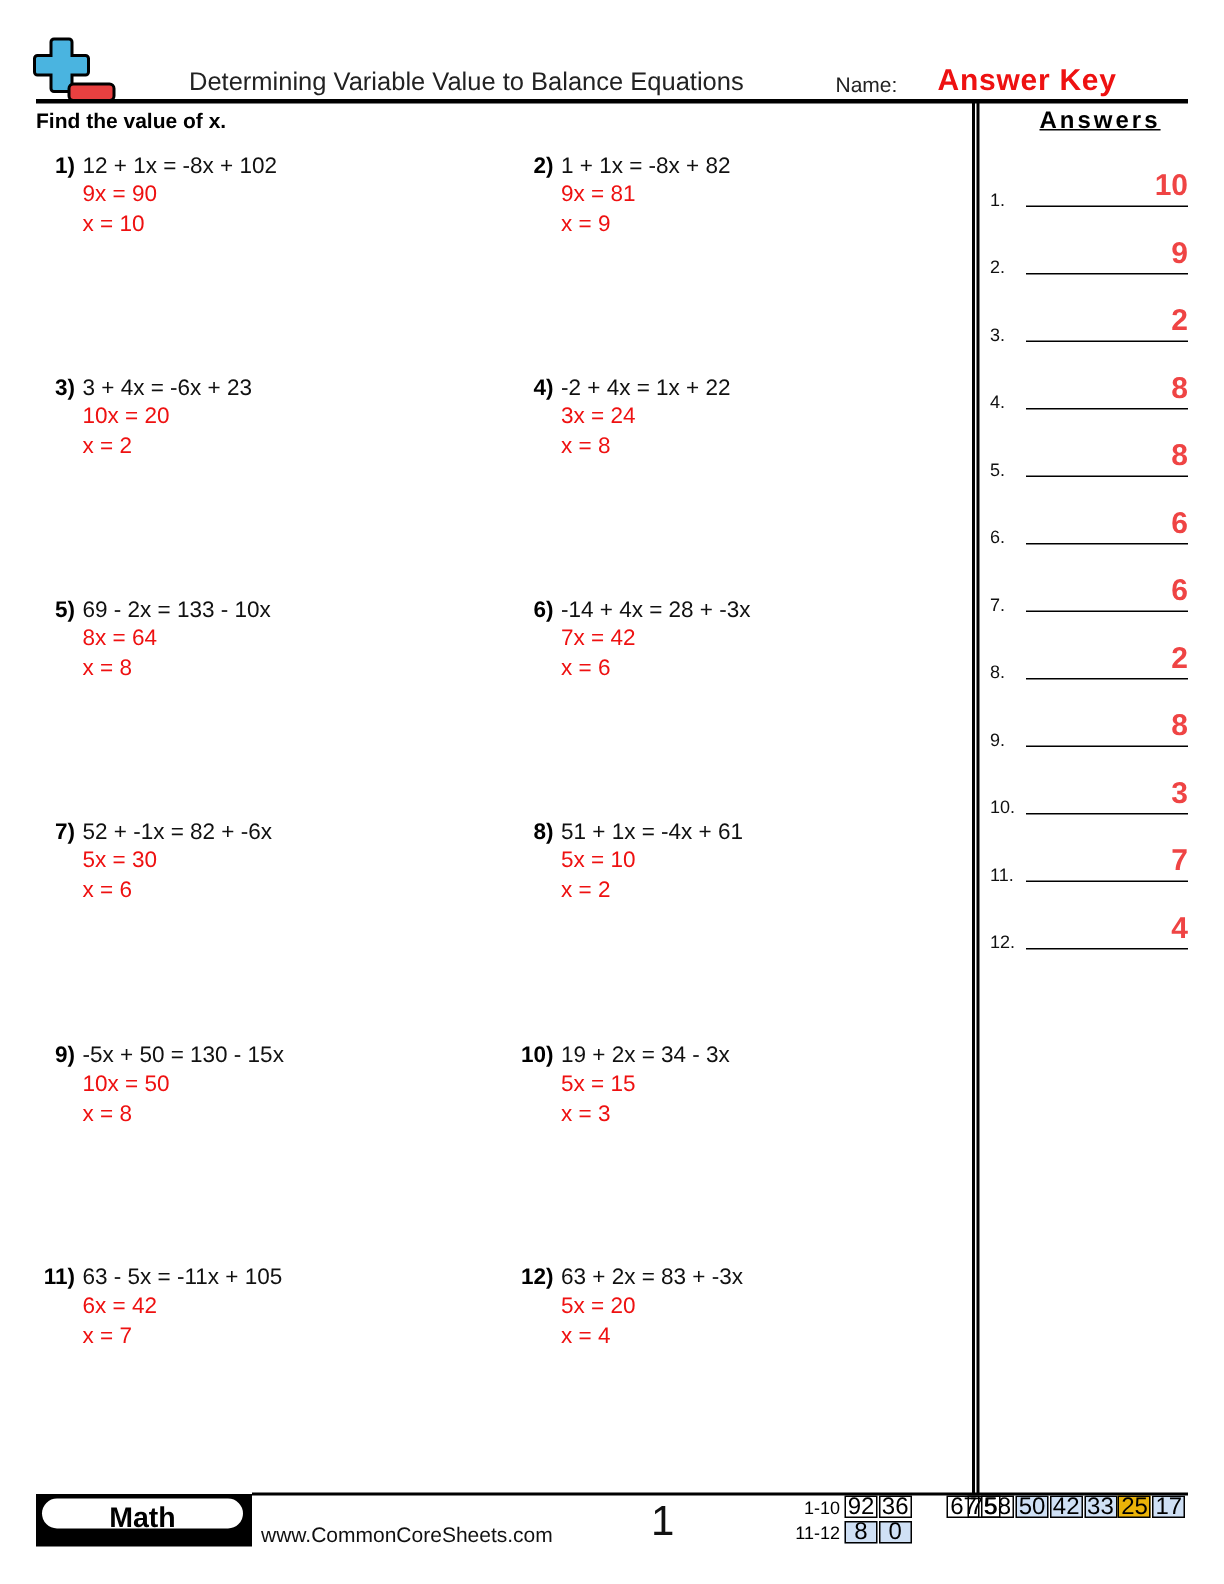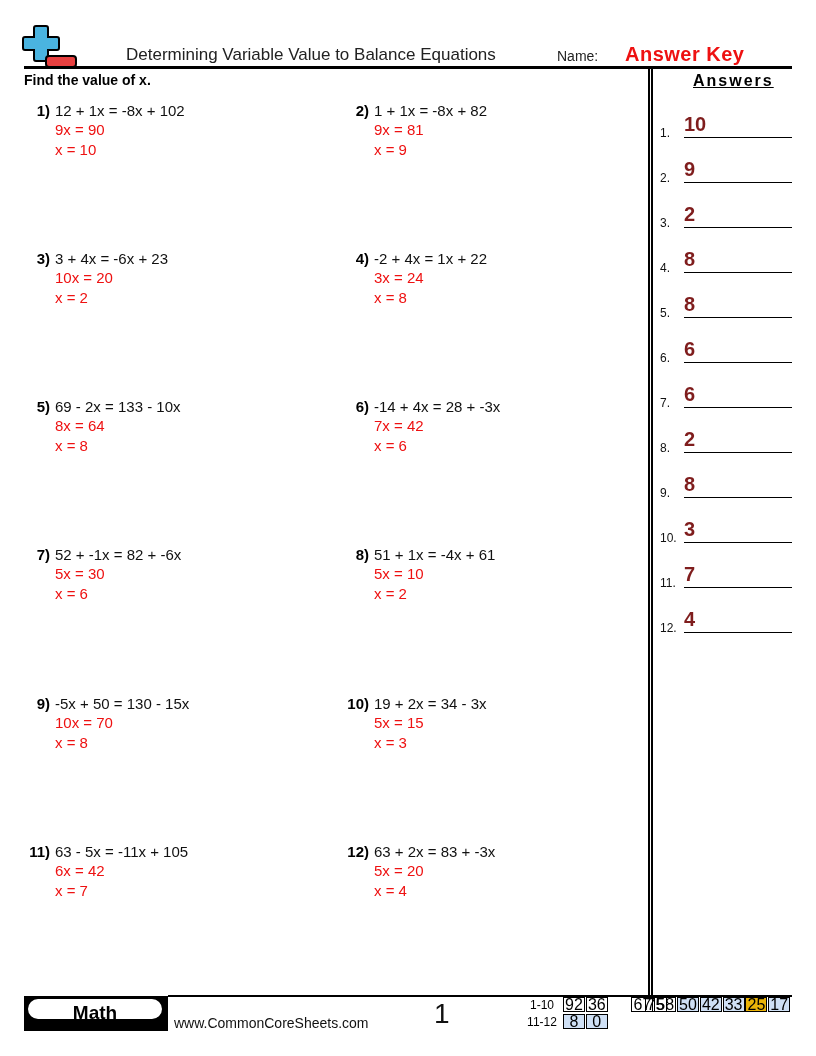--- a/index.html
+++ b/index.html
@@ -16,29 +16,29 @@
   .answers-head { position: absolute; left: 693px; top: 72px; font-size: 16px; font-weight: bold;
                   letter-spacing: 2px; text-decoration: underline; }
   .problem { position: absolute; width: 300px; }
   .pnum { position: absolute; right: calc(100% - 30px); top: 0; font-size: 15px; font-weight: bold; text-align: right; white-space: nowrap; }
   .peq { position: absolute; left: 35px; top: 0; font-size: 15px; white-space: nowrap; color: #111; }
   .pstep { position: absolute; left: 35px; font-size: 15px; color: #ee1111; white-space: nowrap; }
   .s1 { top: 19px; } .s2 { top: 39px; }
   .ans-row { position: absolute; left: 660px; width: 132px; height: 30px; }
   .ans-num { position: absolute; left: 0; bottom: 0; font-size: 12px; color: #111; }
   .ans-line { position: absolute; left: 24px; right: 0; bottom: 2px; height: 1px; background: #000; }
-  .ans-val { position: absolute; left: 24px; right: 0; bottom: 4px; text-align: left;
-             font-size: 20px; font-weight: bold; color: #7f1d1d; }
+  .ans-val { position: absolute; left: 24px; right: 0; bottom: 4px; text-align: right;
+             font-size: 20px; font-weight: bold; color: #ef4444; }
   .footer-rule { position: absolute; left: 168px; top: 995px; width: 624px; height: 2px; background: #000; }
   .math-badge { position: absolute; left: 24px; top: 996px; width: 144px; height: 35px; background: #000; }
   .math-pill { position: absolute; left: 4px; top: 3px; width: 134px; height: 20px; background: #fff;
                border-radius: 14px; text-align: center; line-height: 28px; font-size: 19px; font-weight: bold; }
   .site { position: absolute; left: 174px; top: 1015px; font-size: 14px; color: #111; }
   .page-num { position: absolute; left: 434px; top: 998px; font-size: 28px; color: #111; }
-  .score-label { position: absolute; font-size: 12px; text-align: center; width: 36px; }
+  .score-label { position: absolute; font-size: 12px; text-align: right; width: 36px; }
   .score-cell { position: absolute; width: 22px; height: 15px; border: 1px solid #000; box-sizing: border-box;
                 font-size: 16px; text-align: center; line-height: 14px; }
 </style>
 </head>
 <body>
 
 <svg class="logo" viewBox="0 0 56 44">
   <path d="M14 2 h10 a2 2 0 0 1 2 2 v9 h9 a2 2 0 0 1 2 2 v9 a2 2 0 0 1 -2 2 h-9 v9 a2 2 0 0 1 -2 2 h-10 a2 2 0 0 1 -2 -2 v-9 h-9 a2 2 0 0 1 -2 -2 v-9 a2 2 0 0 1 2 -2 h9 v-9 a2 2 0 0 1 2 -2 z" fill="#4ab4e0" stroke="#000" stroke-width="2"></path>
   <rect x="24" y="32" width="30" height="11" rx="3" fill="#e84040" stroke="#000" stroke-width="2"></rect>
 </svg>
@@ -95,21 +95,21 @@
   </div>
   <div class="problem" style="left:339px;top:546px;">
     <span class="pnum">8)</span>
     <span class="peq">51 + 1x = -4x + 61</span>
     <span class="pstep s1">5x = 10</span>
     <span class="pstep s2">x = 2</span>
   </div>
   <div class="problem" style="left:20px;top:695px;">
     <span class="pnum">9)</span>
     <span class="peq">-5x + 50 = 130 - 15x</span>
-    <span class="pstep s1">10x = 70</span>
+    <span class="pstep s1">10x = 50</span>
     <span class="pstep s2">x = 8</span>
   </div>
   <div class="problem" style="left:339px;top:695px;">
     <span class="pnum">10)</span>
     <span class="peq">19 + 2x = 34 - 3x</span>
     <span class="pstep s1">5x = 15</span>
     <span class="pstep s2">x = 3</span>
   </div>
   <div class="problem" style="left:20px;top:843px;">
     <span class="pnum">11)</span>

